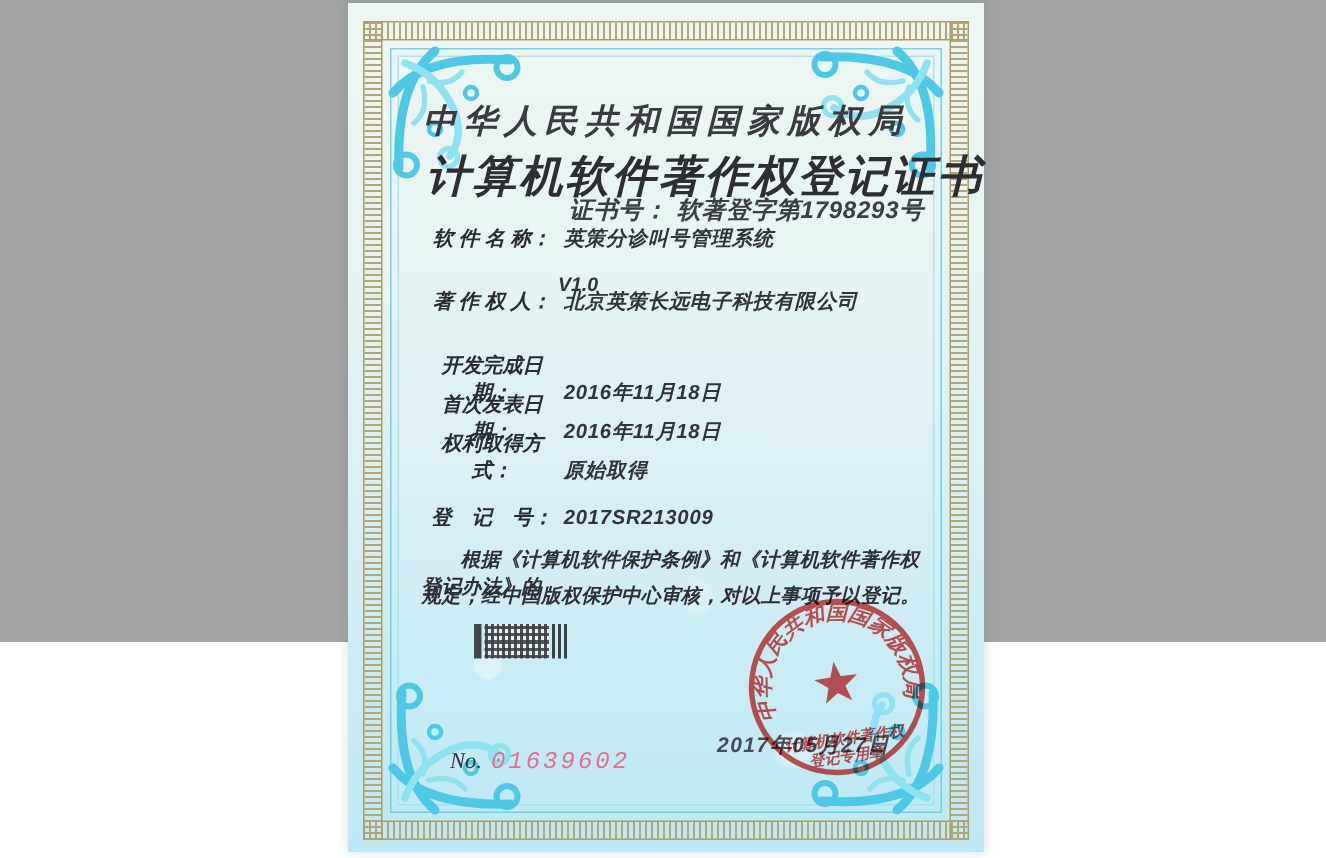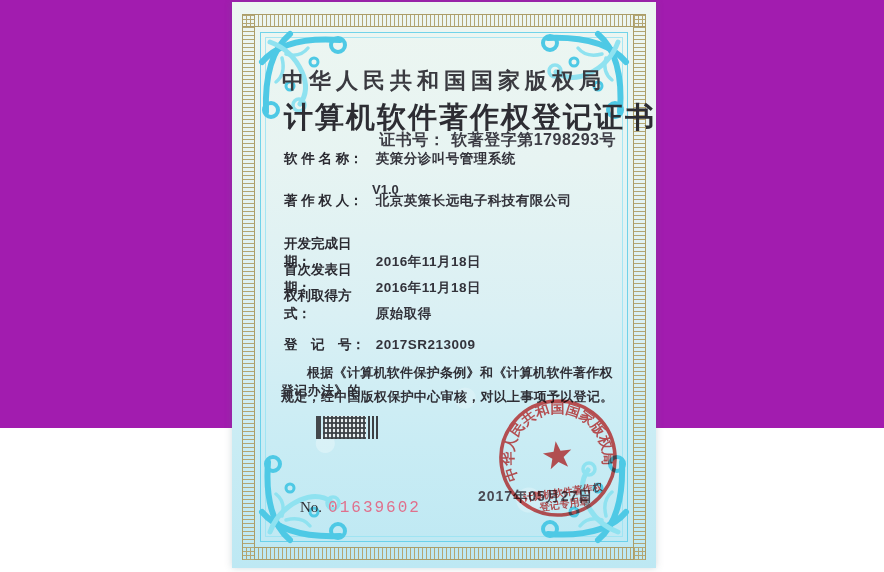--- a/index.html
+++ b/index.html
@@ -1,18 +1,18 @@
 <!DOCTYPE html>
 <html><head>
 <meta charset="utf-8">
 <style>
   * { margin:0; padding:0; box-sizing:border-box; }
   html,body { width:884px; height:572px; background:#ffffff; overflow:hidden;
               font-family:"Liberation Sans","DejaVu Sans",sans-serif; }
-  .stage { position:relative; width:884px; height:428px; background:#a21caf; }
+  .stage { position:relative; width:884px; height:428px; background:#a3a3a3;font-style:italic; }
 
   
   .page {
     position:absolute; left:232px; top:2px; width:424px; height:566px;
     background:
       radial-gradient(circle at 22% 78%, rgba(255,255,255,.30) 0 9px, rgba(255,255,255,0) 10px),
       radial-gradient(circle at 70% 88%, rgba(255,255,255,.25) 0 12px, rgba(255,255,255,0) 13px),
       radial-gradient(circle at 55% 70%, rgba(255,255,255,.20) 0 10px, rgba(255,255,255,0) 11px),
       linear-gradient(180deg,#edf6f1 0%, #e7f4f2 28%, #daf0f4 55%, #c9ecf4 78%, #bde8f3 100%);
     box-shadow:0 0 7px rgba(80,110,120,.25);
@@ -46,21 +46,21 @@
 
   
   .authority { position:absolute; left:0; right:0; top:64px; text-align:center;
                font-size:22px; font-weight:bold; letter-spacing:5px; color:#3a3a40; z-index:2; }
   .cert-title { position:absolute; left:0; right:0; top:96px; text-align:right;
                 font-size:29px; font-weight:bold; letter-spacing:2px; color:#2d2d33; z-index:2; }
   .cert-no { position:absolute; right:40px; top:128px; font-size:16px; font-weight:bold;
              color:#3d3d45; letter-spacing:.5px; z-index:2; }
   .cert-no .lbl { margin-right:6px; }
 
-  .field { position:absolute; left:52px; font-size:13.5px; color:#2f2f36; z-index:2; }
+  .field { position:absolute; left:52px; font-size:13.5px; color:#2f2f36; z-index:2;text-align:center; }
   .field .flabel { display:inline-block; width:88px; font-weight:bold; color:#2b2b32; }
   .field .fvalue { font-weight:bold; color:#33333b; letter-spacing:.5px; }
   .fv2 { position:absolute; left:140px; font-size:13px; font-weight:bold; color:#33333b; z-index:2; }
 
   .stmt { position:absolute; left:49px; width:344px; font-size:13px; color:#2f2f36;
           font-weight:bold; letter-spacing:.3px; z-index:2; }
 
   
   .barcode { position:absolute; left:84px; top:414px; width:64px; height:23px; z-index:2;
              display:flex; }

